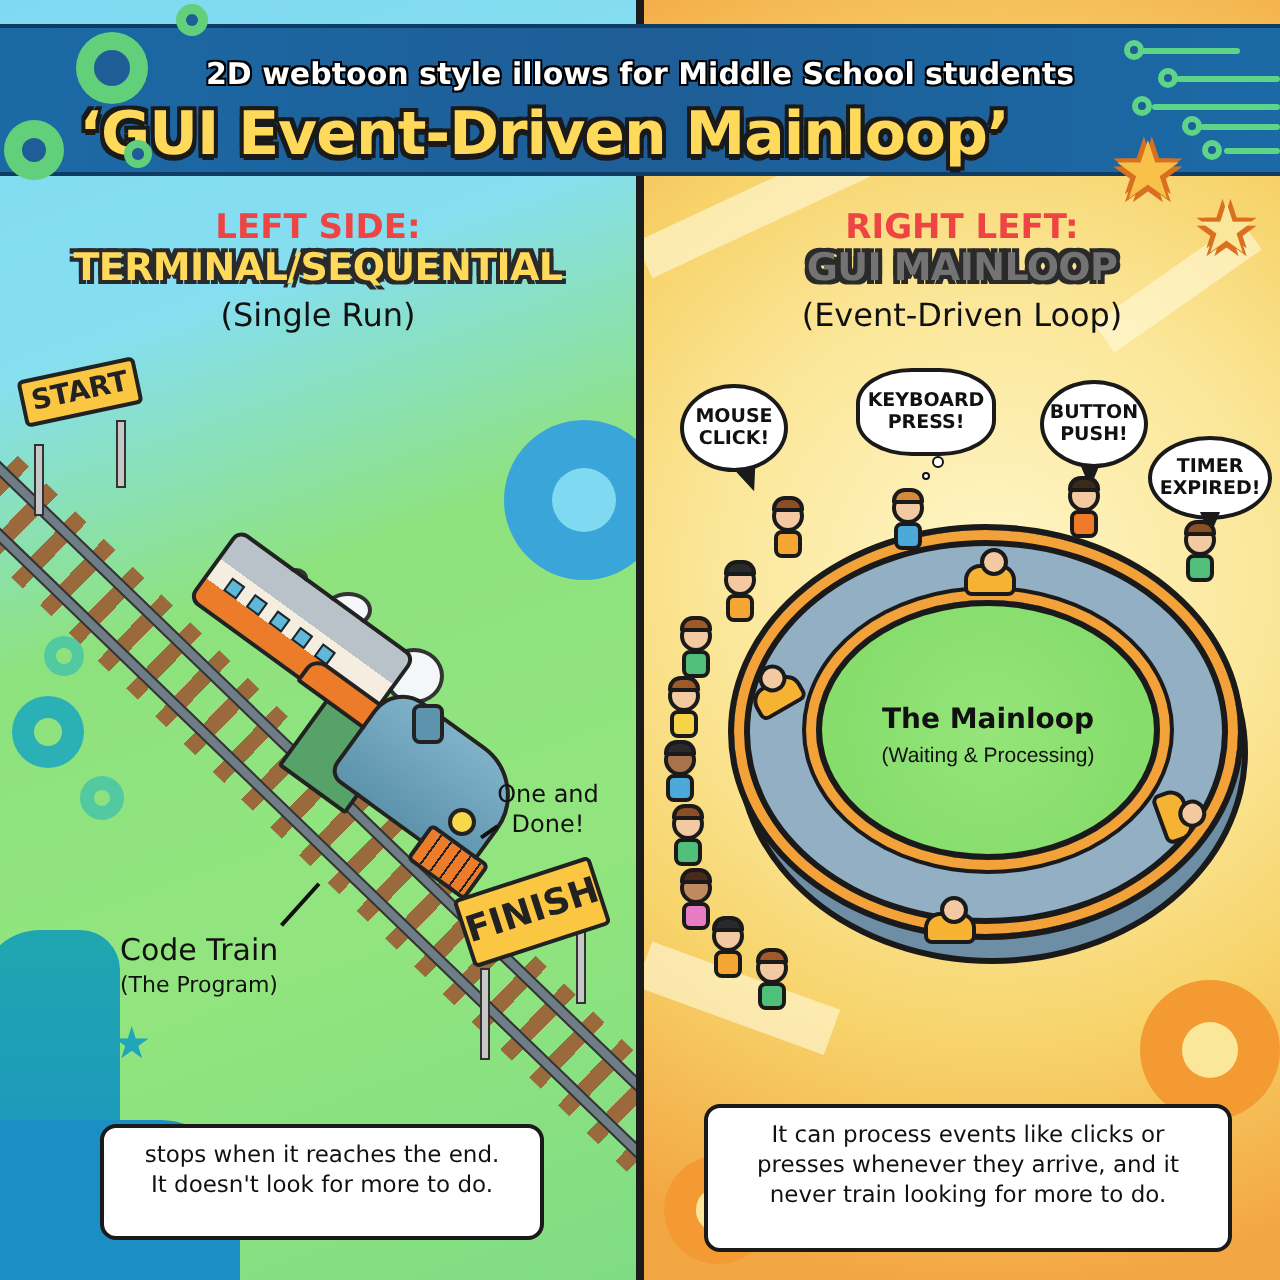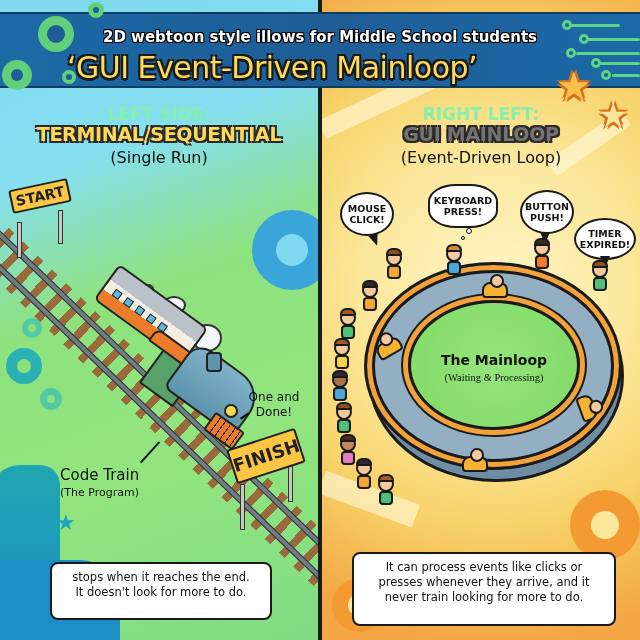--- a/index.html
+++ b/index.html
@@ -13,40 +13,40 @@
     background: radial-gradient(circle at 55% 45%, #fff6c8 0%, #fbe79a 35%, #f7d36a 60%, #f3a744 90%); }
   .divider { position: absolute; left: 318px; top: 0; width: 4px; height: 640px; background: #1b1b1b; }
 
   
   .banner { position: absolute; left: 0; top: 12px; width: 640px; height: 76px;
     background: linear-gradient(90deg, #1b6aa6, #1e5d96 50%, #1b6aa6); border-top: 2px solid #0f3c63; border-bottom: 2px solid #0f3c63; }
   .banner-sub { position: absolute; left: 0; width: 640px; top: 14px; text-align: center;
     font-family: "DejaVu Sans", sans-serif; font-weight: bold; font-size: 15px; color: #ffffff;
     text-shadow: -1px -1px 0 #000, 1px -1px 0 #000, -1px 1px 0 #000, 1px 1px 0 #000; }
   .banner-title { position: absolute; left: 0; width: 544px; top: 36px; text-align: center;
-    font-family: "DejaVu Sans", sans-serif; font-weight: normal; font-size: 30px; color: #ffd95a; letter-spacing: -0.5px;
+    font-family: "DejaVu Sans", sans-serif; font-weight: bold; font-size: 30px; color: #ffd95a; letter-spacing: -0.5px;
     text-shadow: -2px -2px 0 #1a1a1a, 2px -2px 0 #1a1a1a, -2px 2px 0 #1a1a1a, 2px 2px 0 #1a1a1a, 0 3px 0 #1a1a1a; }
 
   
   .gear { position: absolute; border-radius: 50%; }
   .gear::before { content: ""; position: absolute; inset: -18%; border-radius: 50%;
     background: repeating-conic-gradient(var(--c) 0 12deg, transparent 12deg 30deg); z-index: -1; }
   .gear .hole { position: absolute; left: 30%; top: 30%; width: 40%; height: 40%; border-radius: 50%; }
 
   
   .circuit { position: absolute; height: 3px; background: #5ed488; border-radius: 2px; }
   .circuit-dot { position: absolute; width: 10px; height: 10px; border: 3px solid #5ed488; border-radius: 50%; background: #1e5d96; }
 
   
   .star { position: absolute; font-size: 40px; line-height: 1; color: #f8c24a;
     text-shadow: -2px -2px 0 #d9701f, 2px -2px 0 #d9701f, -2px 2px 0 #d9701f, 2px 2px 0 #d9701f; }
 
   
   .side-head { position: absolute; width: 318px; text-align: center; font-family: "DejaVu Sans", sans-serif; }
-  .side-label { font-weight: bold; font-size: 17px; color: #86efac; top: 104px; }
+  .side-label { font-weight: bold; font-size: 17px; color: #ef4444; top: 104px; }
   .side-name { font-weight: bold; font-size: 19px; top: 123px; letter-spacing: -0.3px; }
   .side-sub { font-size: 16px; color: #111; top: 148px; }
   .name-left { color: #ffd95a; text-shadow: -2px -2px 0 #2a2a2a, 2px -2px 0 #2a2a2a, -2px 2px 0 #2a2a2a, 2px 2px 0 #2a2a2a; }
   .name-right { color: #737373; text-shadow: -2px -2px 0 #2a2a2a, 2px -2px 0 #2a2a2a, -2px 2px 0 #2a2a2a, 2px 2px 0 #2a2a2a; }
 
   
   .track { position: absolute; left: -60px; top: 300px; width: 520px; height: 46px; transform: rotate(44deg); transform-origin: 0 0;
     background: repeating-linear-gradient(90deg, #9a6a3c 0 8px, transparent 8px 20px); }
   .track::before, .track::after { content: ""; position: absolute; left: 0; right: 0; height: 4px; background: #6f7d86; border-top: 1px solid #333; border-bottom: 1px solid #333; }
   .track::before { top: 8px; } .track::after { bottom: 8px; }
@@ -86,21 +86,21 @@
   .bubble-tail { position: absolute; width: 0; height: 0; border-left: 5px solid transparent; border-right: 5px solid transparent; border-top: 12px solid #1a1a1a; }
 
   
   .ring-base { position: absolute; left: 368px; top: 270px; width: 256px; height: 212px; border-radius: 50%;
     background: #6e8ea6; border: 3px solid #1a1a1a; }
   .ring-track { position: absolute; left: 364px; top: 262px; width: 258px; height: 208px; border-radius: 50%;
     background: #93afc4; border: 3px solid #1a1a1a; box-shadow: inset 0 0 0 5px #f3a23a, inset 0 0 0 8px #1a1a1a; }
   .ring-inner { position: absolute; left: 408px; top: 300px; width: 172px; height: 130px; border-radius: 50%;
     background: radial-gradient(circle, #95e57a 0%, #86dd6c 70%); border: 3px solid #1a1a1a; box-shadow: 0 0 0 5px #f3a23a, 0 0 0 7px #1a1a1a; }
   .ring-title { position: absolute; left: 408px; width: 172px; text-align: center; top: 352px; font-family: "DejaVu Sans", sans-serif; font-weight: bold; font-size: 14px; color: #111; }
-  .ring-sub { position: absolute; left: 408px; width: 172px; text-align: center; top: 372px; font-family: Liberation Serif, serif; font-size: 10.5px; color: #111; }
+  .ring-sub { position: absolute; left: 408px; width: 172px; text-align: center; top: 372px; font-family: Liberation Sans, sans-serif; font-size: 10.5px; color: #111; }
 
   .car { position: absolute; width: 26px; height: 16px; background: #f6b233; border: 2px solid #1a1a1a; border-radius: 8px 8px 4px 4px; }
   .car::after { content: ""; position: absolute; left: 6px; top: -10px; width: 10px; height: 10px; border-radius: 50%; background: #f2c9a0; border: 2px solid #1a1a1a; }
 
   .kid { position: absolute; width: 16px; height: 28px; }
   .kid .head { position: absolute; left: 0; top: 0; width: 16px; height: 16px; border-radius: 50%; background: #f2c9a0; border: 2px solid #1a1a1a; }
   .kid .hair { position: absolute; left: 0; top: -2px; width: 16px; height: 8px; border-radius: 8px 8px 2px 2px; border: 2px solid #1a1a1a; }
   .kid .body { position: absolute; left: 1px; top: 15px; width: 14px; height: 14px; border-radius: 4px; border: 2px solid #1a1a1a; }
 
   .ray { position: absolute; background: rgba(255, 250, 220, 0.6); transform-origin: 0 50%; }

